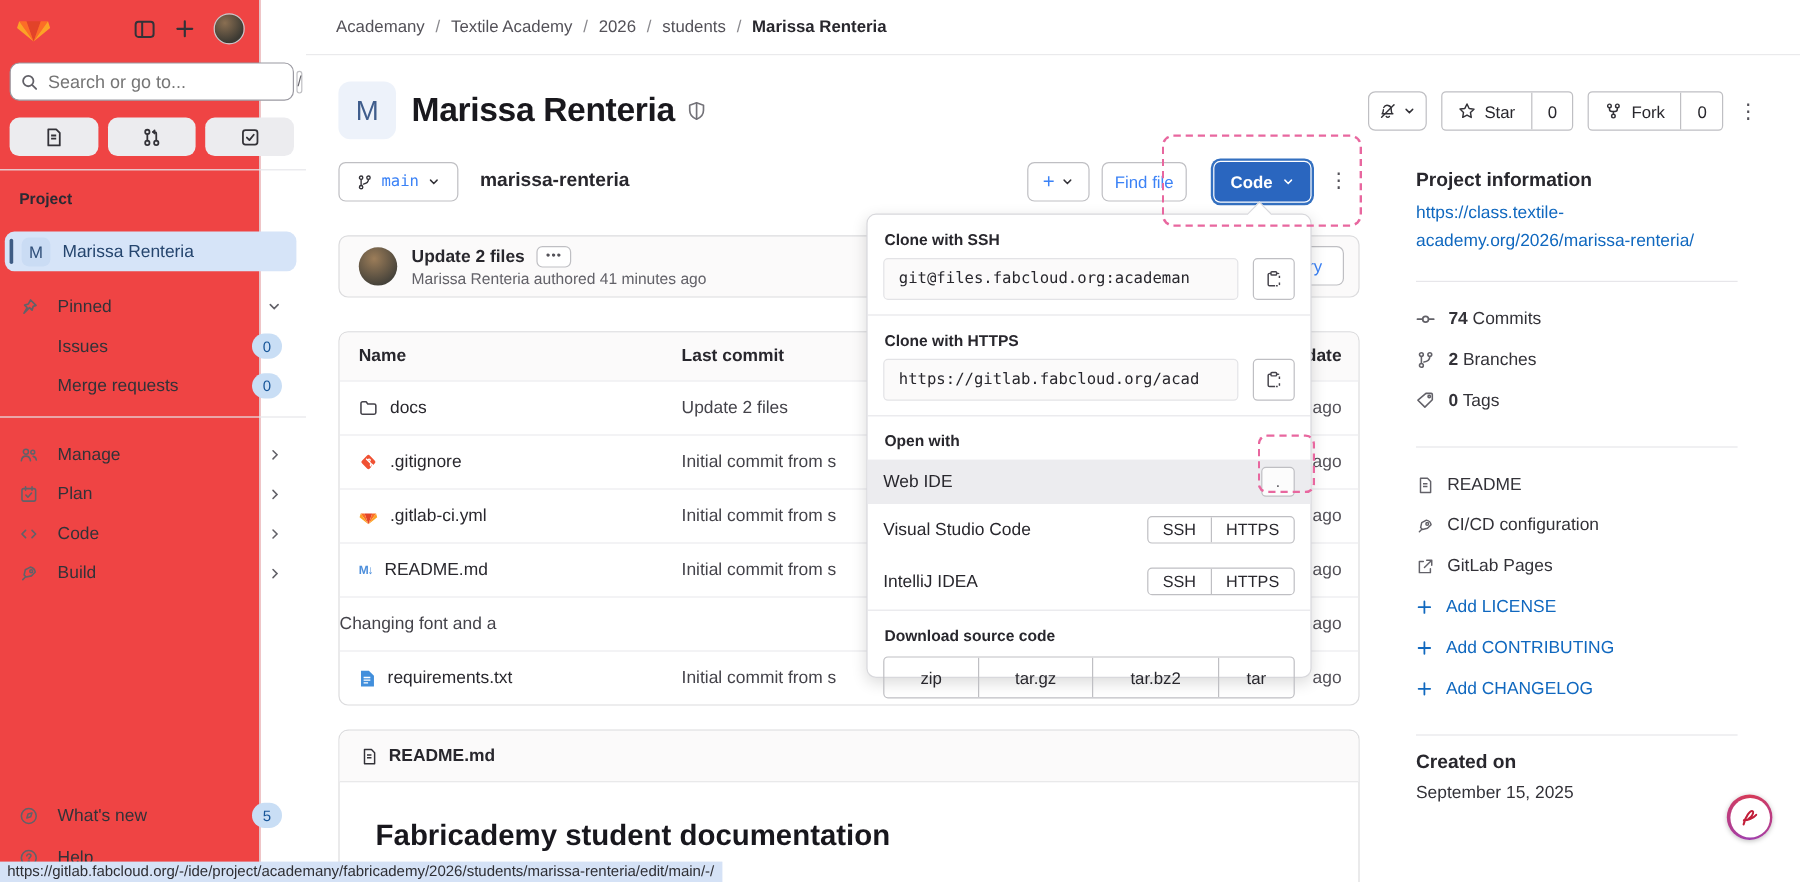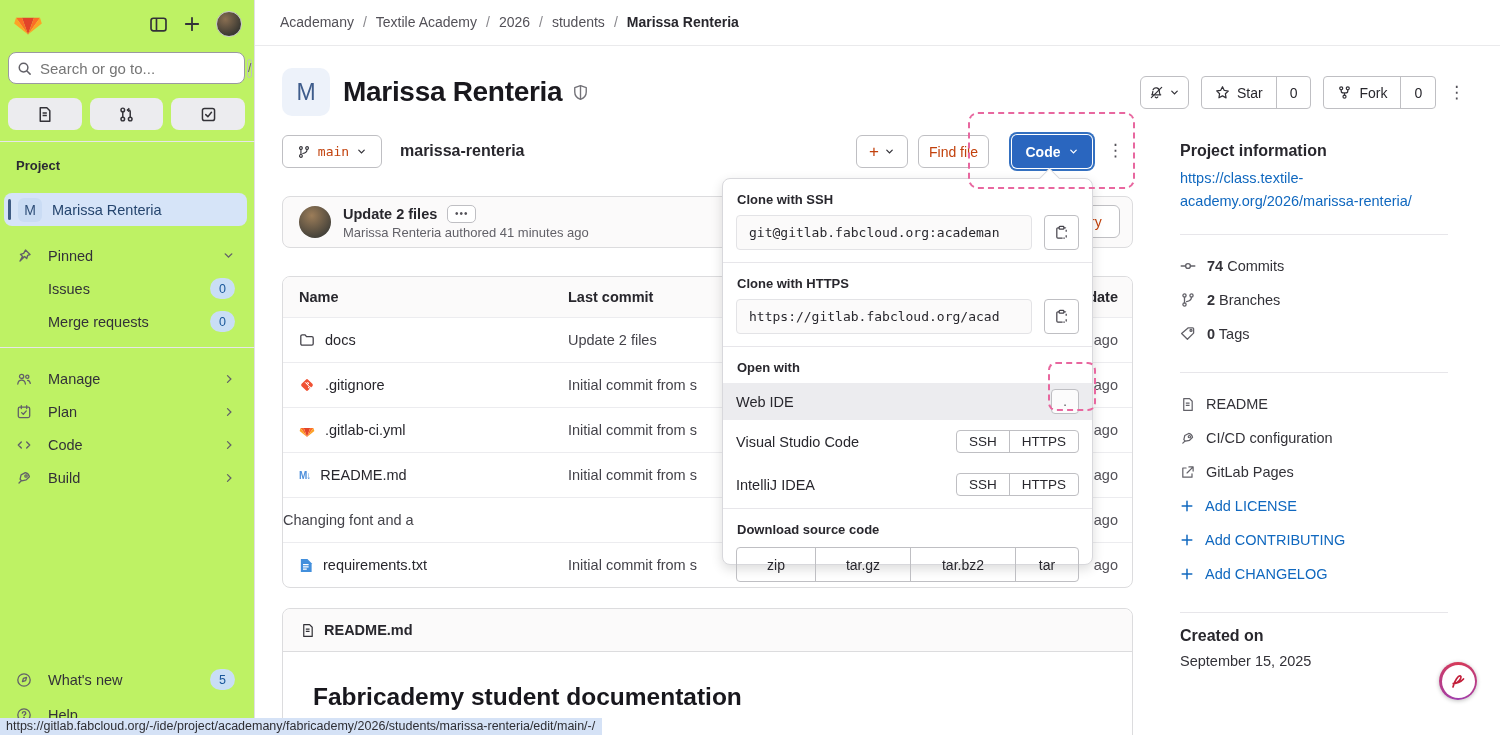--- a/index.html
+++ b/index.html
@@ -1,21 +1,21 @@
 <!DOCTYPE html>
 <html><head>
 <meta charset="utf-8">
 <style>
   * { margin:0; padding:0; box-sizing:border-box; }
   html,body { width:1500px; height:735px; overflow:hidden; background:#fff;
     font-family:"Liberation Sans", sans-serif; color:#333238; }
 
   
-  .sidebar { position:absolute; left:0; top:0; width:255px; height:735px;
-    background:#bef264; border-right:1px solid #e0dfe4; z-index:10; }
+  .sidebar { position:absolute; left:0; top:0; width:217px; height:735px;
+    background:#ef4444; border-right:1px solid #e0dfe4; z-index:10; }
   .sb-top-icons { position:absolute; right:12px; top:11px; display:flex; gap:15px; align-items:center; }
   .logo { position:absolute; left:13px; top:8px; }
   .icon-plain { display:inline-flex; align-items:center; justify-content:center; cursor:pointer; }
   .avatar-sm { width:26px; height:26px; border-radius:50%;
     background: radial-gradient(circle at 35% 30%, #8a6f52, #3c3a33 70%); border:1px solid #c9c9cc; }
   .search-box { position:absolute; left:8px; top:52px; width:237px; height:32px; background:#fff;
     border:1px solid #9a99a1; border-radius:8px; display:flex; align-items:center; gap:8px; padding:0 8px; }
   .search-box input { border:none; outline:none; flex:1; font-size:15px; color:#737278;
     font-family:"Liberation Sans",sans-serif; background:transparent; }
   .slash-badge { width:19px; height:19px; border:1px solid #bfbfc3; border-radius:4px; font-size:12px;
@@ -50,21 +50,21 @@
   .breadcrumb .sep { color:#89888d; }
   .breadcrumb .last { font-weight:700; color:#28272d; }
 
   .proj-avatar { position:absolute; left:27px; top:68px; width:48px; height:48px; border-radius:10px;
     background:#edf2fa; color:#3f5d8c; font-size:23px; display:flex; align-items:center; justify-content:center; }
   .proj-title { position:absolute; left:88px; top:76px; font-size:28px; font-weight:700; color:#19181d;
     letter-spacing:-0.3px; display:flex; align-items:center; gap:10px; }
 
   .header-actions { position:absolute; left:885px; top:76px; display:flex; gap:12px; align-items:center; }
   .btn { height:33px; border:1px solid #bfbfc3; border-radius:6px; background:#fff; display:flex;
-    align-items:center; justify-content:center; font-size:14px; color:#c2410c; cursor:pointer; }
+    align-items:center; justify-content:center; font-size:14px; color:#3b82f6; cursor:pointer; }
   .btn-group { display:flex; height:33px; border:1px solid #bfbfc3; border-radius:4px; background:#fff; overflow:hidden;text-align:center; }
   .btn-group .seg { display:flex; align-items:center; gap:7px; padding:0 13px; font-size:14px; color:#28272d; cursor:pointer; }
   .btn-group .seg + .seg { border-left:1px solid #bfbfc3; }
   .kebab { font-size:17px; color:#535158; letter-spacing:0; line-height:1; cursor:pointer; }
 
   .branch-btn { position:absolute; left:27px; top:135px; width:100px; gap:7px; padding:0 10px; }
   .branch-name { font-family:"DejaVu Sans Mono",monospace; font-size:13px; }
   .repo-name { position:absolute; left:145px; top:142px; font-size:16px; font-weight:700; color:#28272d;text-align:center; }
   .plus-btn { position:absolute; left:601px; top:135px; width:52px; gap:5px; }
   .findfile-btn { position:absolute; left:663px; top:135px; width:71px; }
@@ -623,21 +623,21 @@
         <path d="M5 16c1.5-6.5 5.5-12 7.5-11 2 1-2.5 8.5-8 7.5 3.5.5 8.5-1.5 11-4.5"></path>
       </svg>
     </span>
   </div>
 
   <div class="dropdown">
     <span class="dd-caret"></span>
 
     <div class="dd-label">Clone with SSH</div>
     <div class="dd-input-row">
-      <div class="dd-input">git@gitlab.fabcloud.org:academan</div>
+      <div class="dd-input">git@files.fabcloud.org:academan</div>
       <span class="dd-copy">
         <svg width="15" height="15" viewBox="0 0 16 16" fill="none" stroke="#45434b" stroke-width="1.3" stroke-linejoin="round">
           <path d="M5.5 3H4.2c-.7 0-1.2.5-1.2 1.2v8.6c0 .7.5 1.2 1.2 1.2h5"></path>
           <path d="M10.5 3h1.3c.7 0 1.2.5 1.2 1.2V8M13 11v1.8c0 .7-.5 1.2-1.2 1.2H10" stroke-dasharray="2.2 1.6"></path>
           <rect x="5.5" y="1.5" width="5" height="3" rx=".8"></rect>
         </svg>
       </span>
     </div>
     <div class="dd-divider"></div>
 

